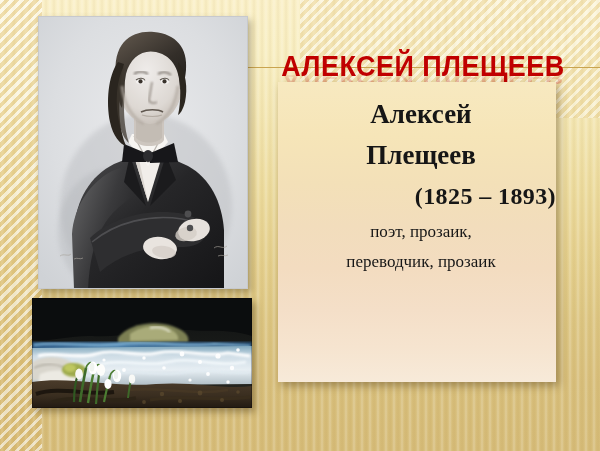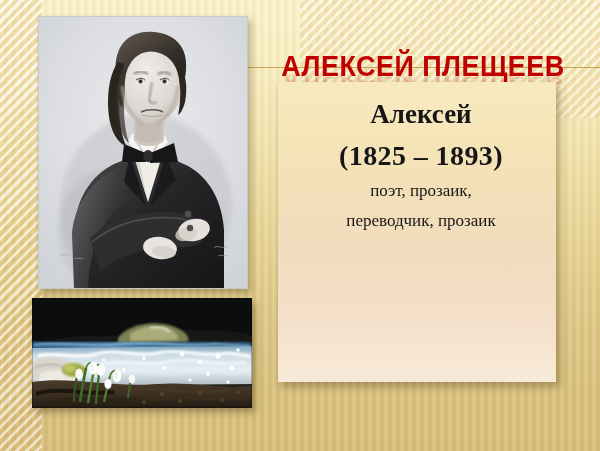--- a/index.html
+++ b/index.html
@@ -172,21 +172,21 @@
     overflow: hidden;
   }
   .info-line {
     font-family: "Liberation Serif", serif;
     font-weight: bold;
     color: #161616;
     font-size: 27px;
     line-height: 41px;
     white-space: nowrap;
   }
-  .info-line.dates { font-size: 28px; letter-spacing: 0.4px; }
+  .info-line.dates { font-size: 24px; letter-spacing: 0.4px; text-align: right; }
   .info-sub {
     font-family: "Liberation Serif", serif;
     font-weight: normal;
     color: #161616;
     font-size: 17px;
     line-height: 30px;
     white-space: nowrap;
   }
 </style>
 </head>
@@ -429,18 +429,19 @@
         <path d="M96 100 C97 92 98 86 99 82" fill="none" stroke="#3e6b2a" stroke-width="2"></path>
         <ellipse cx="100" cy="81" rx="3.2" ry="4.6" fill="#fbfbf8"></ellipse>
       </g>
 
       <rect width="220" height="110" fill="none" stroke="#000000" stroke-width="2" opacity="0.25"></rect>
     </svg>
   </div>
 
   <div id="info-box">
     <div class="info-line">Алексей</div>
+    <div class="info-line">Плещеев</div>
     <div class="info-line dates">(1825 – 1893)</div>
     <div class="info-sub">поэт, прозаик,</div>
     <div class="info-sub">переводчик, прозаик</div>
   </div>
 
 </div>
 
 </body></html>

